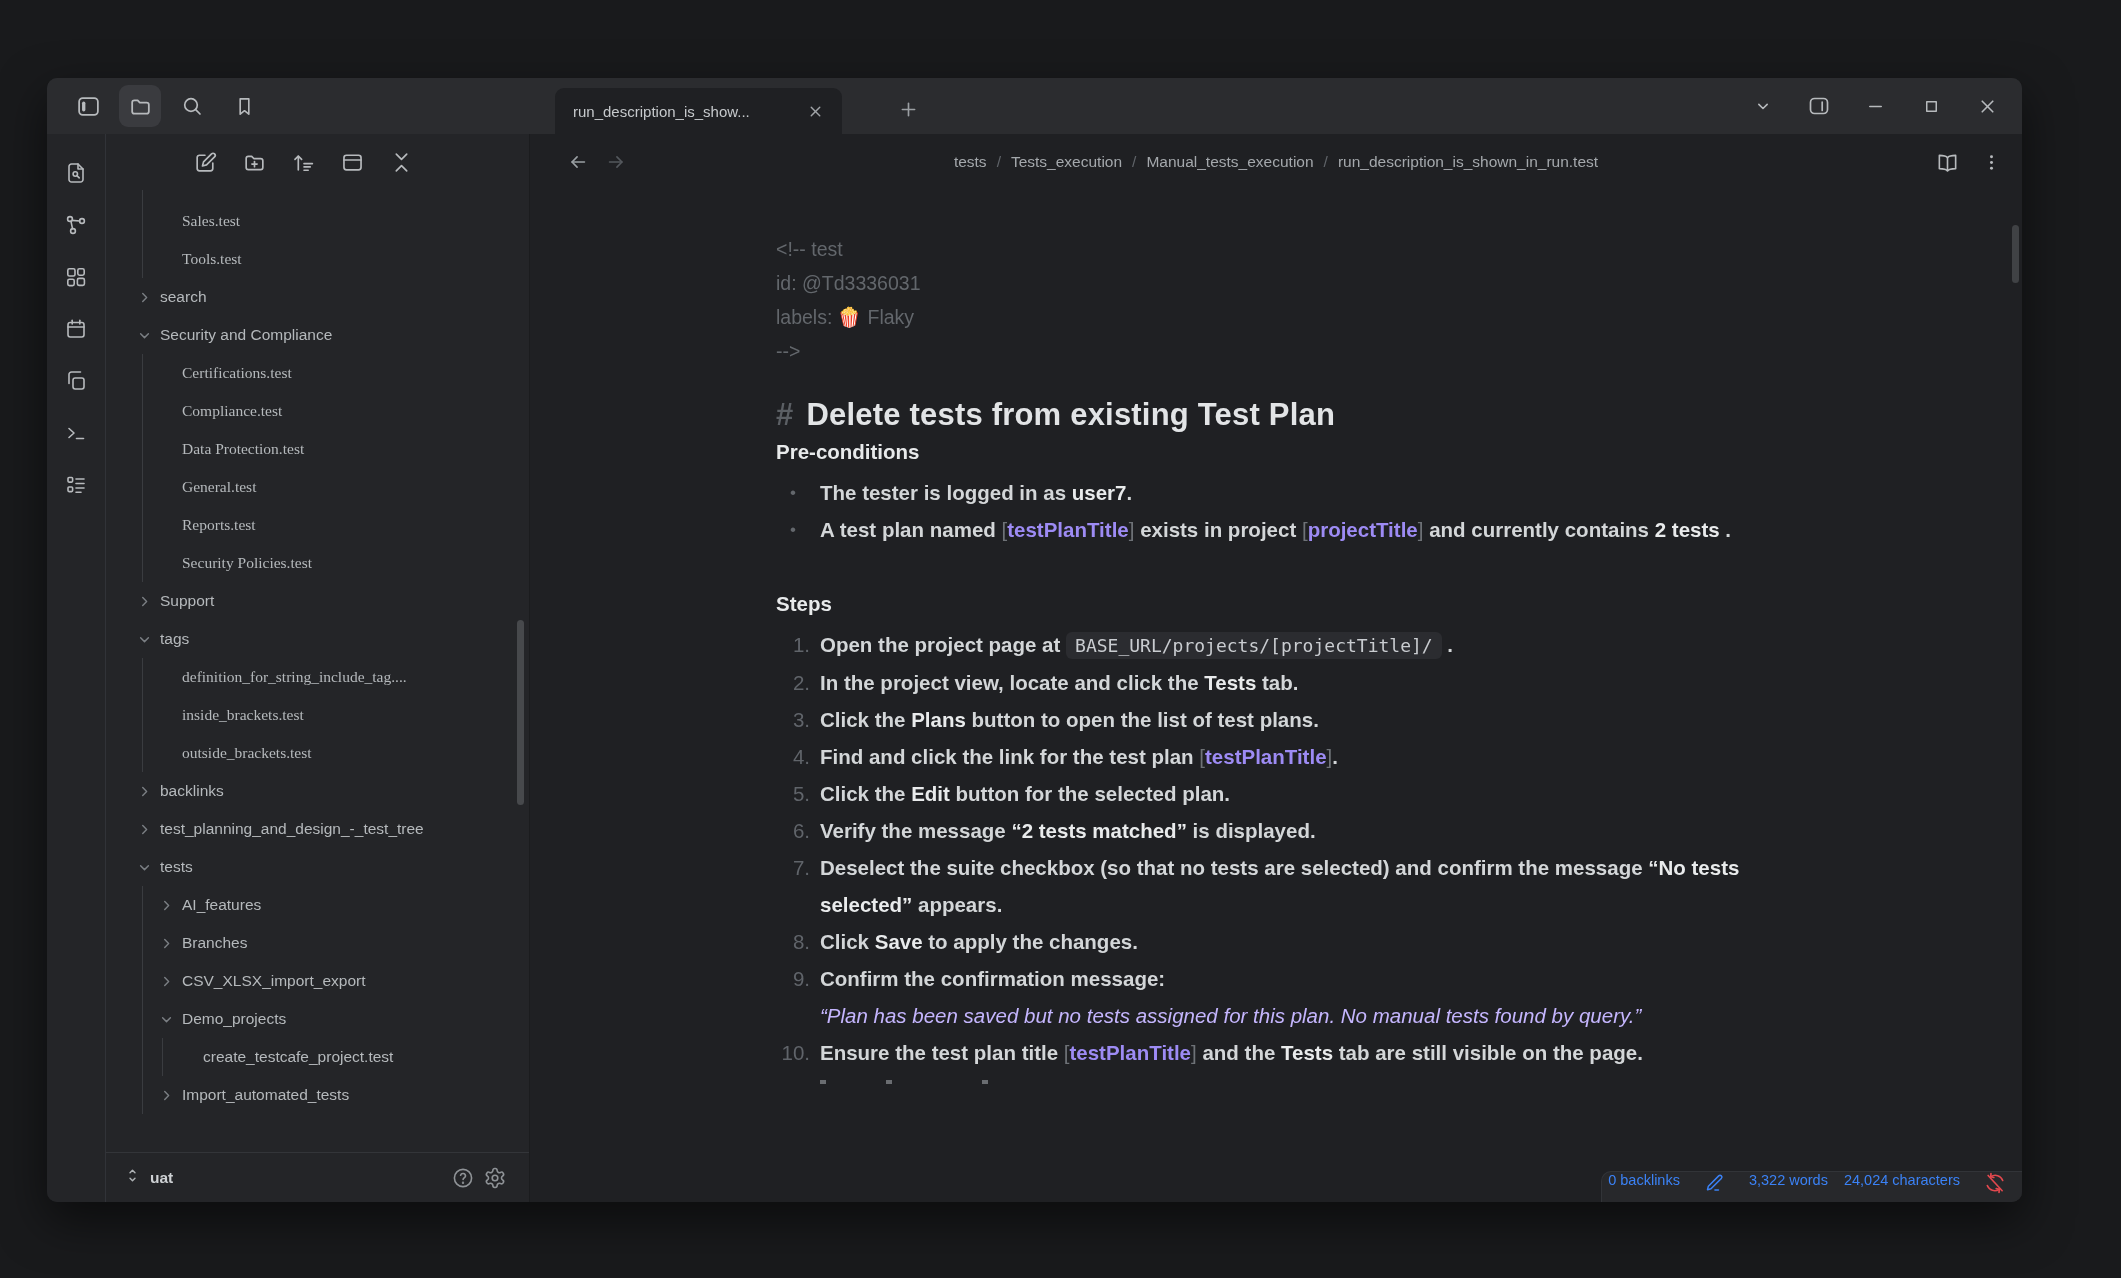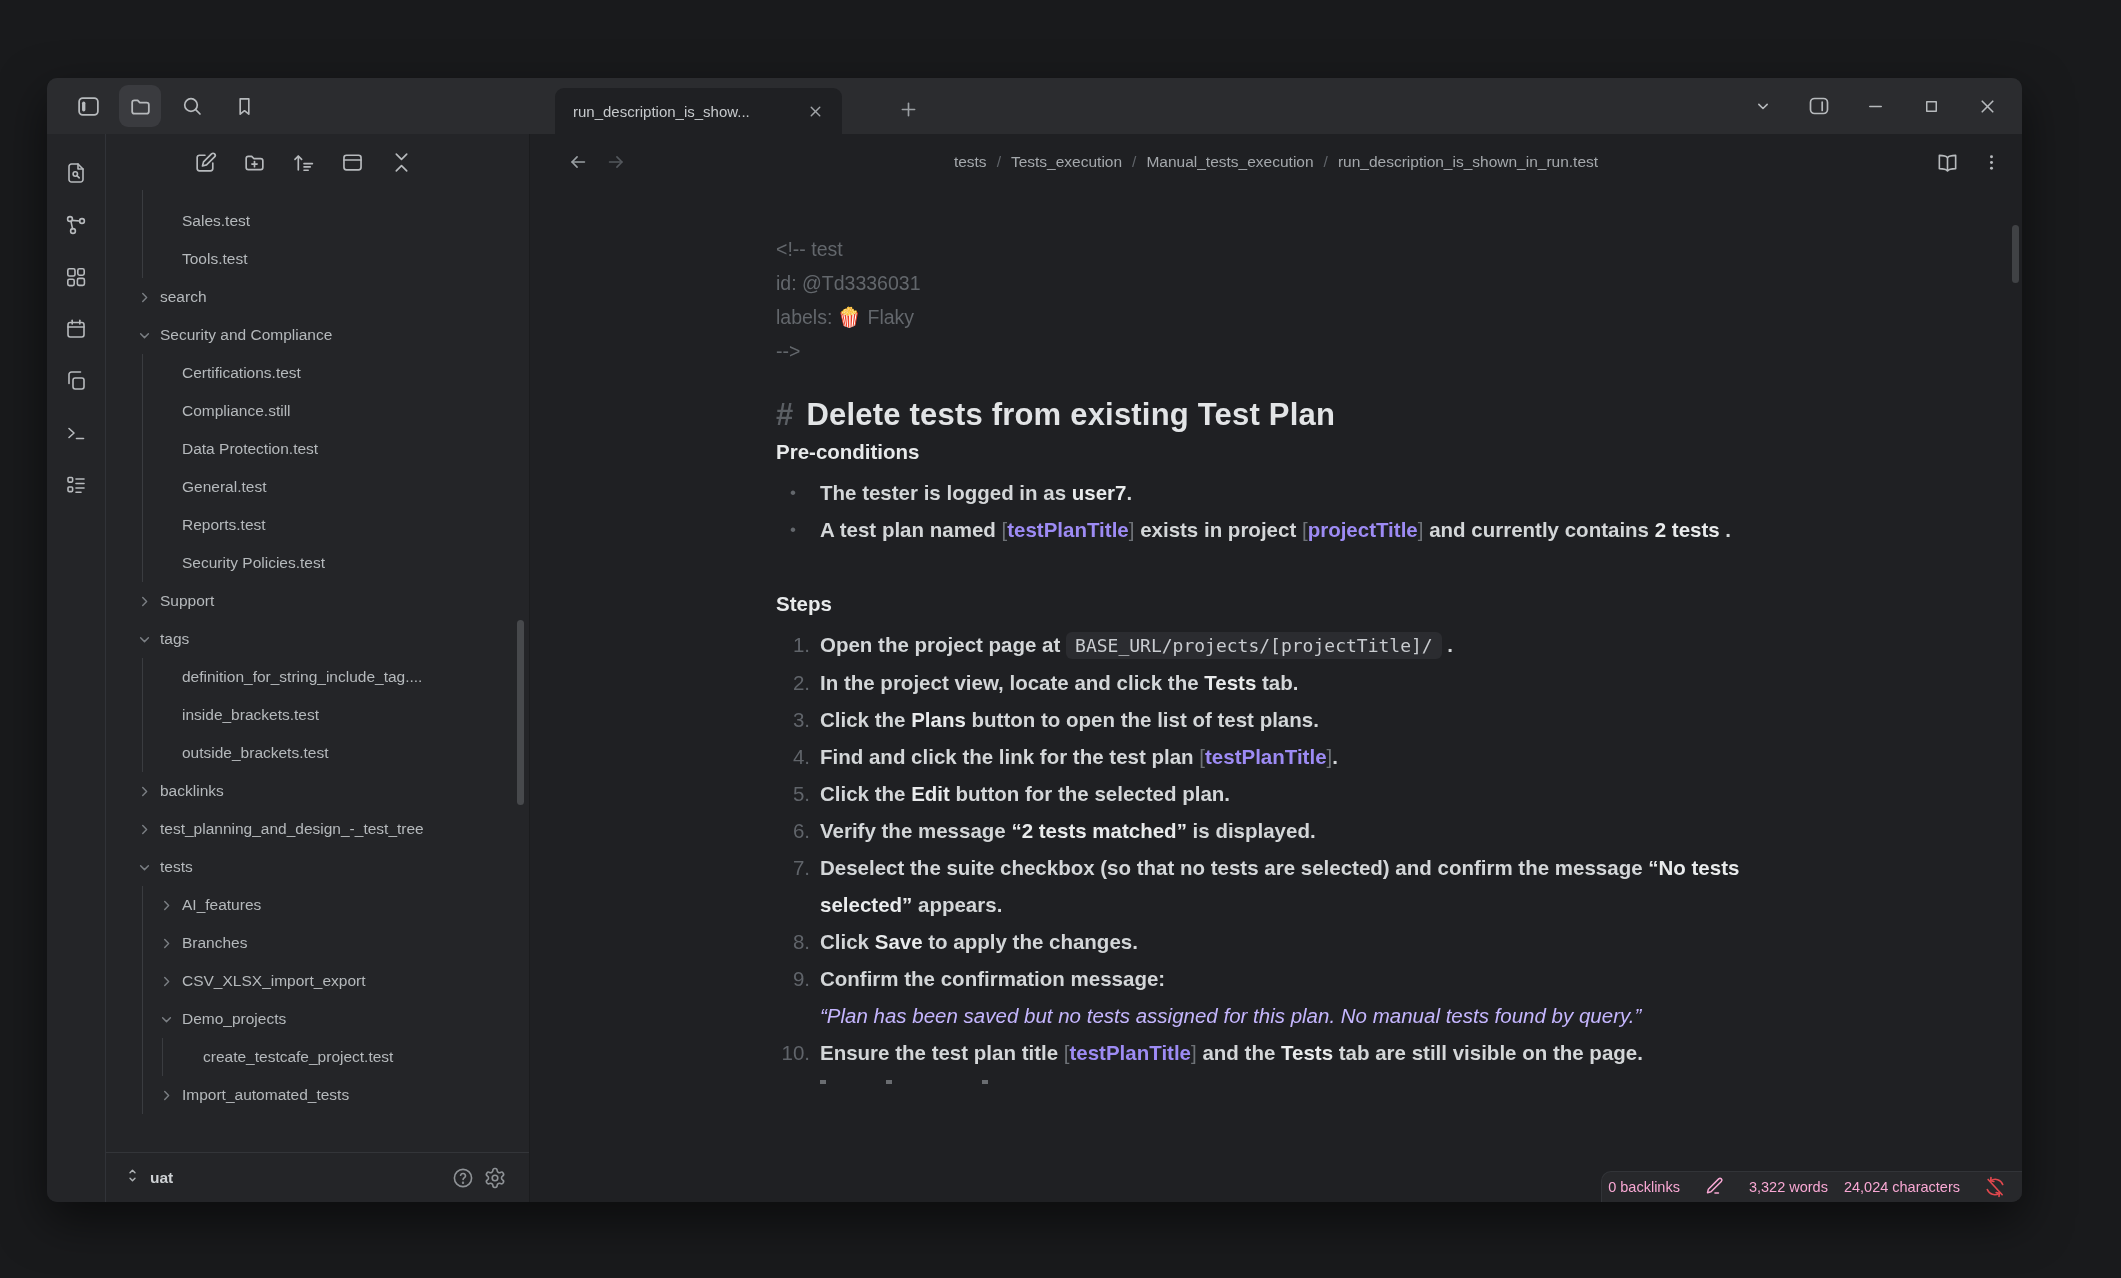--- a/index.html
+++ b/index.html
@@ -30,21 +30,21 @@
   .pane-header{position:absolute;top:0;left:0;right:0;height:56px;background:#242528;z-index:3;display:flex;align-items:center;justify-content:center;gap:19px;color:#9b9fa4;transform:translateX(-14px);}
   .pane-header .icon-btn{width:30px;height:30px;}
 
   .tree{position:absolute;top:44px;bottom:50px;left:0;right:0;overflow:hidden;z-index:1;}
   .tree-inner{margin-top:-14px;}
   .tree-row{position:relative;height:38px;display:flex;align-items:center;font-size:15.5px;color:#b5b9bc;white-space:nowrap;}
   .tree-row .chevron{width:17px;height:17px;margin-right:7px;color:#7b7f84;flex:0 0 auto;}
   .tree-row .chevron svg{display:block;}
   .k-folder.d0{padding-left:30px;}
   .k-folder.d1{padding-left:52px;}
-  .k-file.d1{padding-left:76px;}
+  .k-file.d1{padding-left:76px;font-family:Liberation Serif, serif;}
   .k-file.d2{padding-left:97px;}
   .guide{position:absolute;top:0;bottom:0;width:1px;background:#3a3c40;}
   .pane-scrollbar{position:absolute;right:5px;top:486px;width:7px;height:185px;border-radius:4px;background:#47494c;z-index:4;}
 
   .vault-row{position:absolute;left:0;right:0;bottom:0;height:50px;background:#242528;border-top:1px solid #333539;display:flex;align-items:center;padding:0 18px;z-index:3;color:#8f9397;}
   .vault-switch{display:flex;align-items:center;gap:9px;color:#aeb2b5;}
   .vault-name{font-size:15.5px;color:#ced1d4;font-weight:700;}
   .vault-spacer{flex:1;}
   .vault-row .icon-btn{width:32px;height:32px;color:#8f9397;}
 
@@ -79,21 +79,21 @@
   .r-italic{font-style:italic;color:#c4b5fd;text-align:right;}
   .r-code{font-family:"DejaVu Sans Mono","Liberation Mono",monospace;font-size:18px;background:#2b2c30;color:#c9ccd0;padding:3px 9px;border-radius:6px;}
   .clipped-frag{position:relative;height:10px;margin-top:9px;}
   .clipped-frag i{position:absolute;top:0;width:6px;height:4px;background:#7d8185;opacity:.8;}
   .clipped-frag i:nth-child(1){left:44px;}
   .clipped-frag i:nth-child(2){left:110px;}
   .clipped-frag i:nth-child(3){left:206px;}
 
   .editor-scrollbar{position:absolute;right:3px;top:91px;width:7px;height:58px;border-radius:4px;background:#404245;}
 
-  .status-pill{position:absolute;right:0;bottom:0;height:31px;background:#27282b;border:1px solid #323438;border-right:none;border-bottom:none;border-radius:10px 0 0 0;display:flex;align-items:center;padding:0 16px 0 6px;gap:24px;font-size:14.5px;color:#f9a8d4;z-index:5;}
+  .status-pill{position:absolute;right:0;bottom:0;height:31px;background:#27282b;border:1px solid #323438;border-right:none;border-bottom:none;border-radius:10px 0 0 0;display:flex;align-items:flex-start;padding:0 16px 0 6px;gap:24px;font-size:14.5px;color:#3b82f6;z-index:5;}
   .status-pill .grp{display:flex;align-items:center;gap:16px;}
   .sync-off{color:#e2484e;display:flex;}
 
   svg{stroke-linecap:round;stroke-linejoin:round;}
 </style>
 </head>
 <body>
 
 <div class="desktop">
   <div class="window">
@@ -316,21 +316,21 @@
                 </span>
     <span class="row-label">Security and Compliance</span>
   </div>
               <div class="tree-row k-file d1">
 
     <span class="row-label">Certifications.test</span>
   <i class="guide" style="left: 36px;"></i>
               </div>
               <div class="tree-row k-file d1">
 
-    <span class="row-label">Compliance.still</span>
+    <span class="row-label">Compliance.test</span>
   <i class="guide" style="left: 36px;"></i>
               </div>
               <div class="tree-row k-file d1">
 
     <span class="row-label">Data Protection.test</span>
   <i class="guide" style="left: 36px;"></i>
               </div>
               <div class="tree-row k-file d1">
 
     <span class="row-label">General.test</span>

